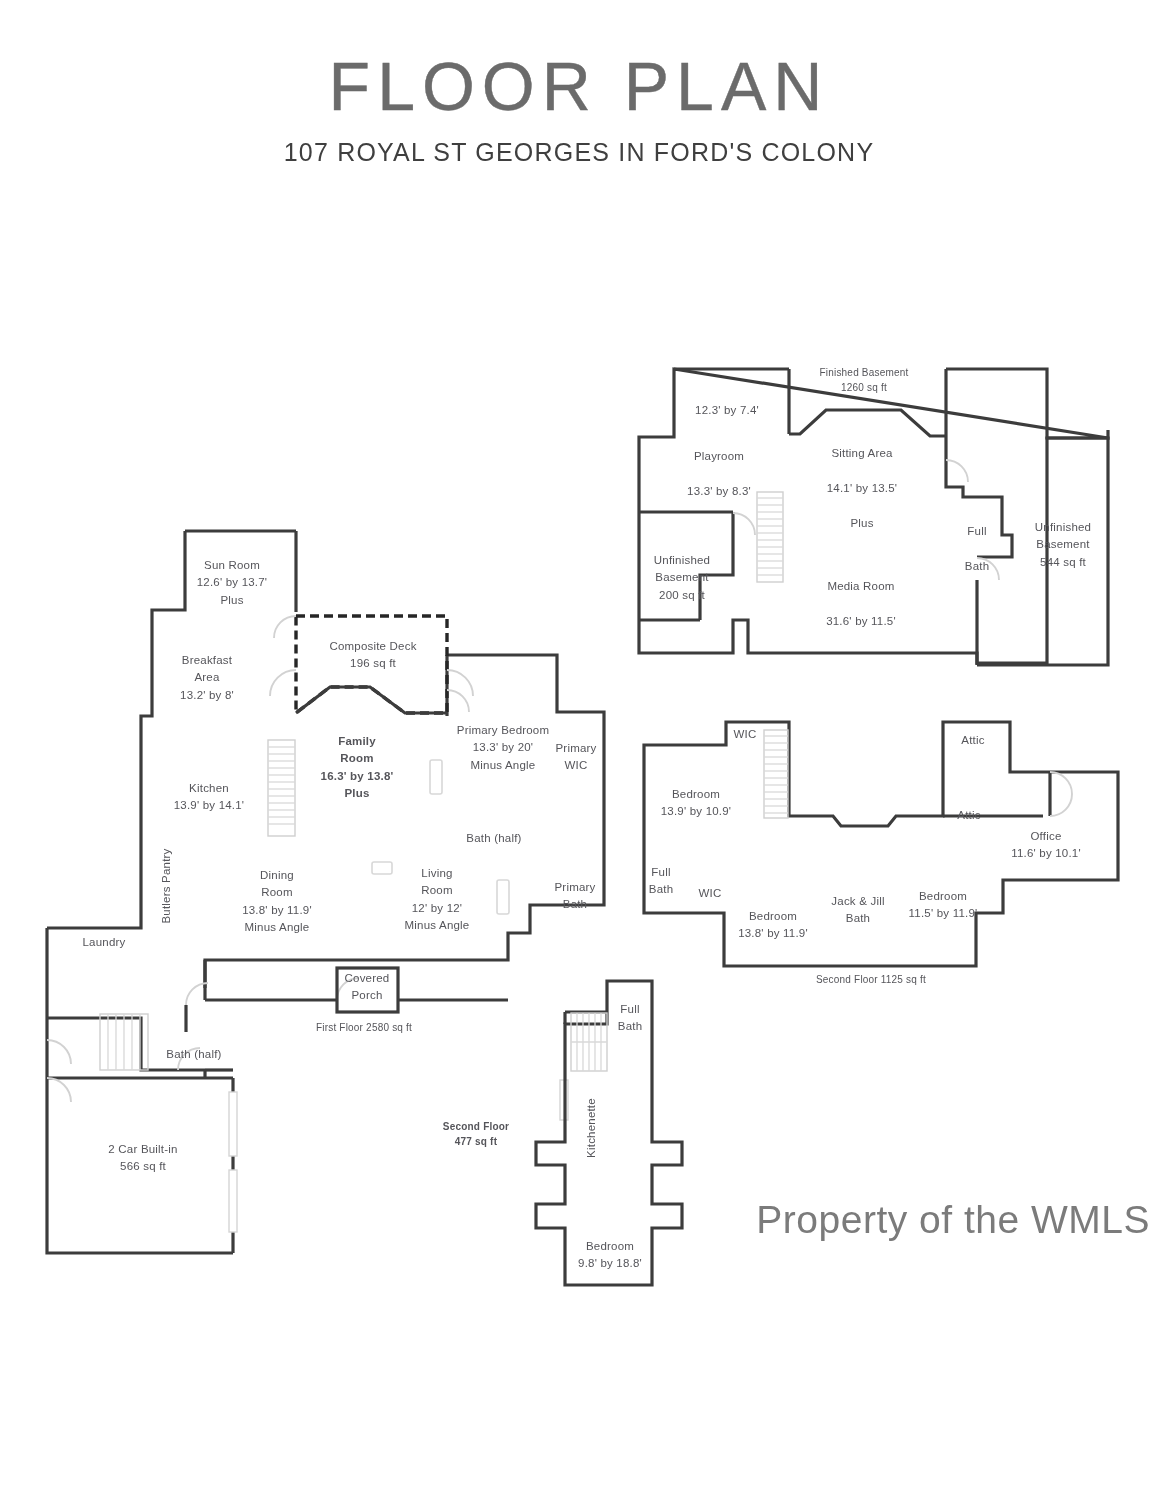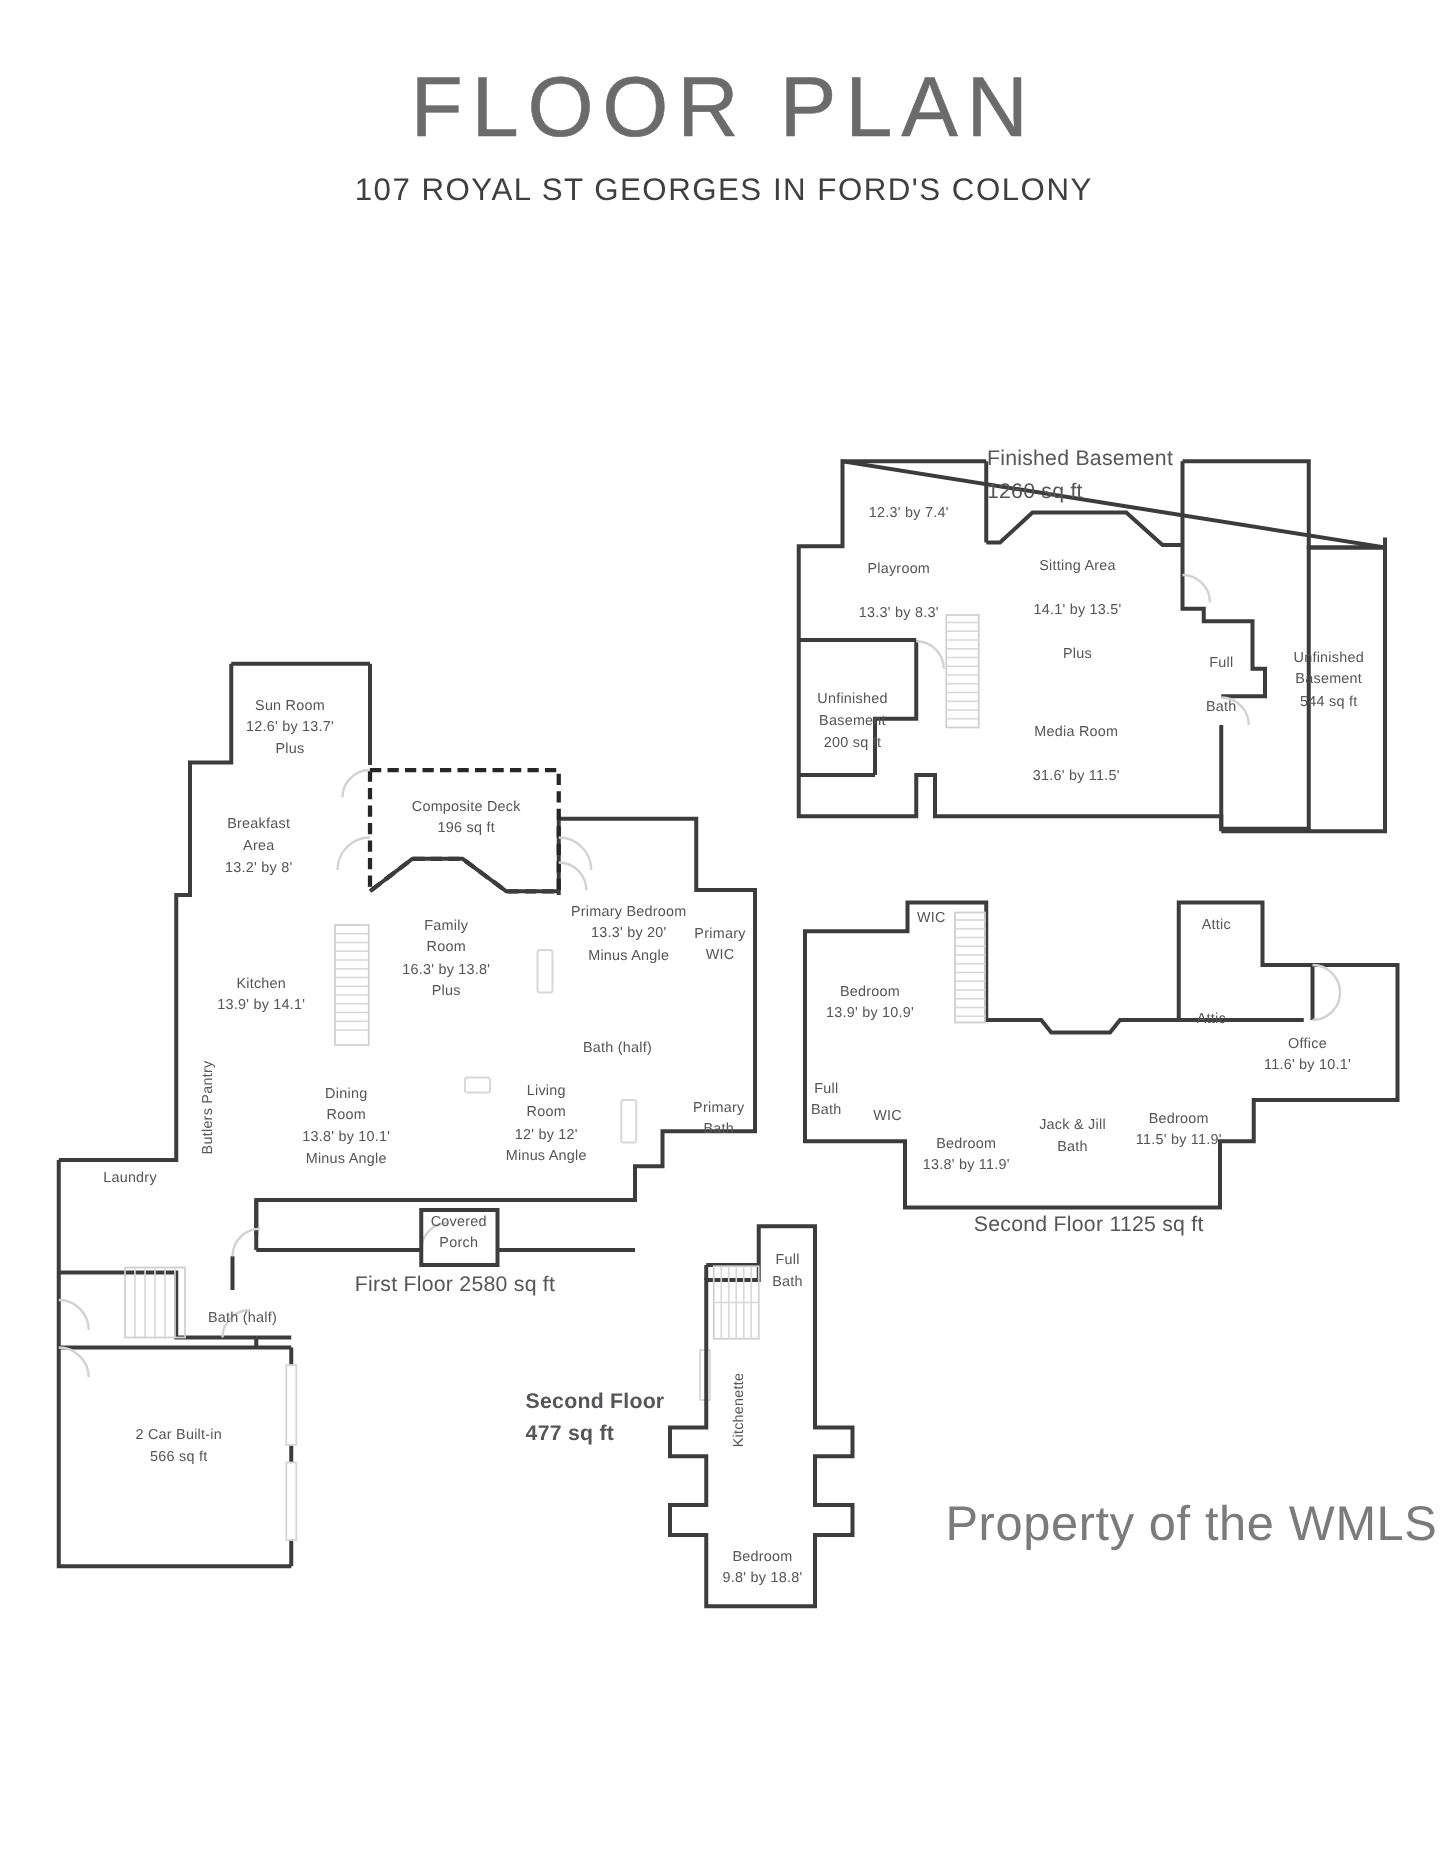--- a/index.html
+++ b/index.html
@@ -118,23 +118,23 @@
     pointer-events: none;
   }
   .room-label.vertical {
     writing-mode: vertical-rl;
     text-orientation: mixed;
     transform: translate(-50%, -50%) rotate(180deg);
   }
   .area-label {
     position: absolute;
     font-family: "Liberation Sans", sans-serif;
-    font-size: 17px;
+    font-size: 10px;
     color: #55555a;
-    text-align: left;
+    text-align: center;
     line-height: 1.52;
     white-space: pre-line;
     transform: translate(-50%, -50%);
     letter-spacing: 0.2px;
   }
 </style>
 </head>
 <body>
 
 <div id="page">
@@ -371,27 +371,27 @@
 13.2' by 8'</div>
     <div class="room-label" style="left:209px; top:797px;">Kitchen
 13.9' by 14.1'</div>
     <div class="room-label vertical" style="left:167px; top:886px;">Butlers Pantry</div>
     <div class="room-label" style="left:104px; top:943px;">Laundry</div>
     <div class="room-label" style="left:194px; top:1055px;">Bath (half)</div>
     <div class="room-label" style="left:143px; top:1158px;">2 Car Built-in
 566 sq ft</div>
     <div class="room-label" style="left:373px; top:655px;">Composite Deck
 196 sq ft</div>
-    <div class="room-label" style="left:357px; top:768px;">Family
+    <div class="room-label" style="left:357px; top:768px;font-weight:bold;">Family
 Room
 16.3' by 13.8'
 Plus</div>
     <div class="room-label" style="left:277px; top:902px;">Dining
 Room
-13.8' by 10.1'
+13.8' by 11.9'
 Minus Angle</div>
     <div class="room-label" style="left:437px; top:900px;">Living
 Room
 12' by 12'
 Minus Angle</div>
     <div class="room-label" style="left:503px; top:748px;">Primary Bedroom
 13.3' by 20'
 Minus Angle</div>
     <div class="room-label" style="left:576px; top:757px;">Primary
 WIC</div>

